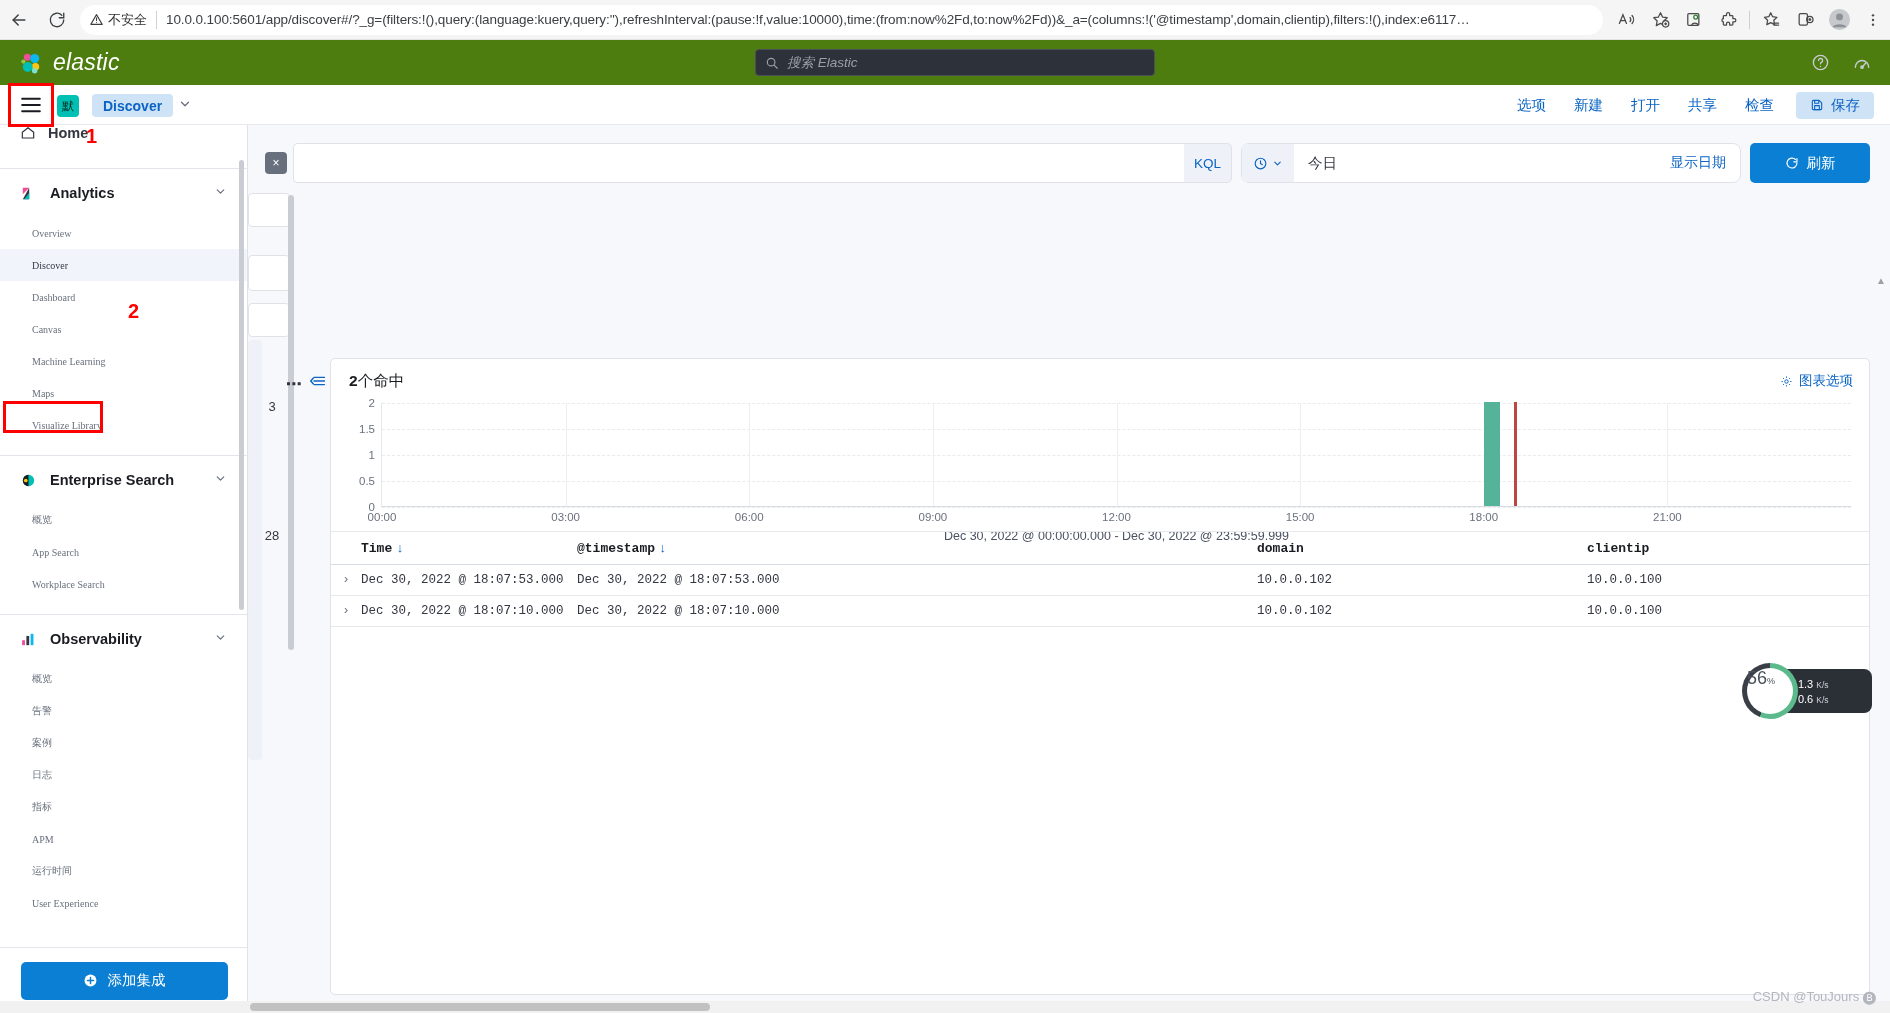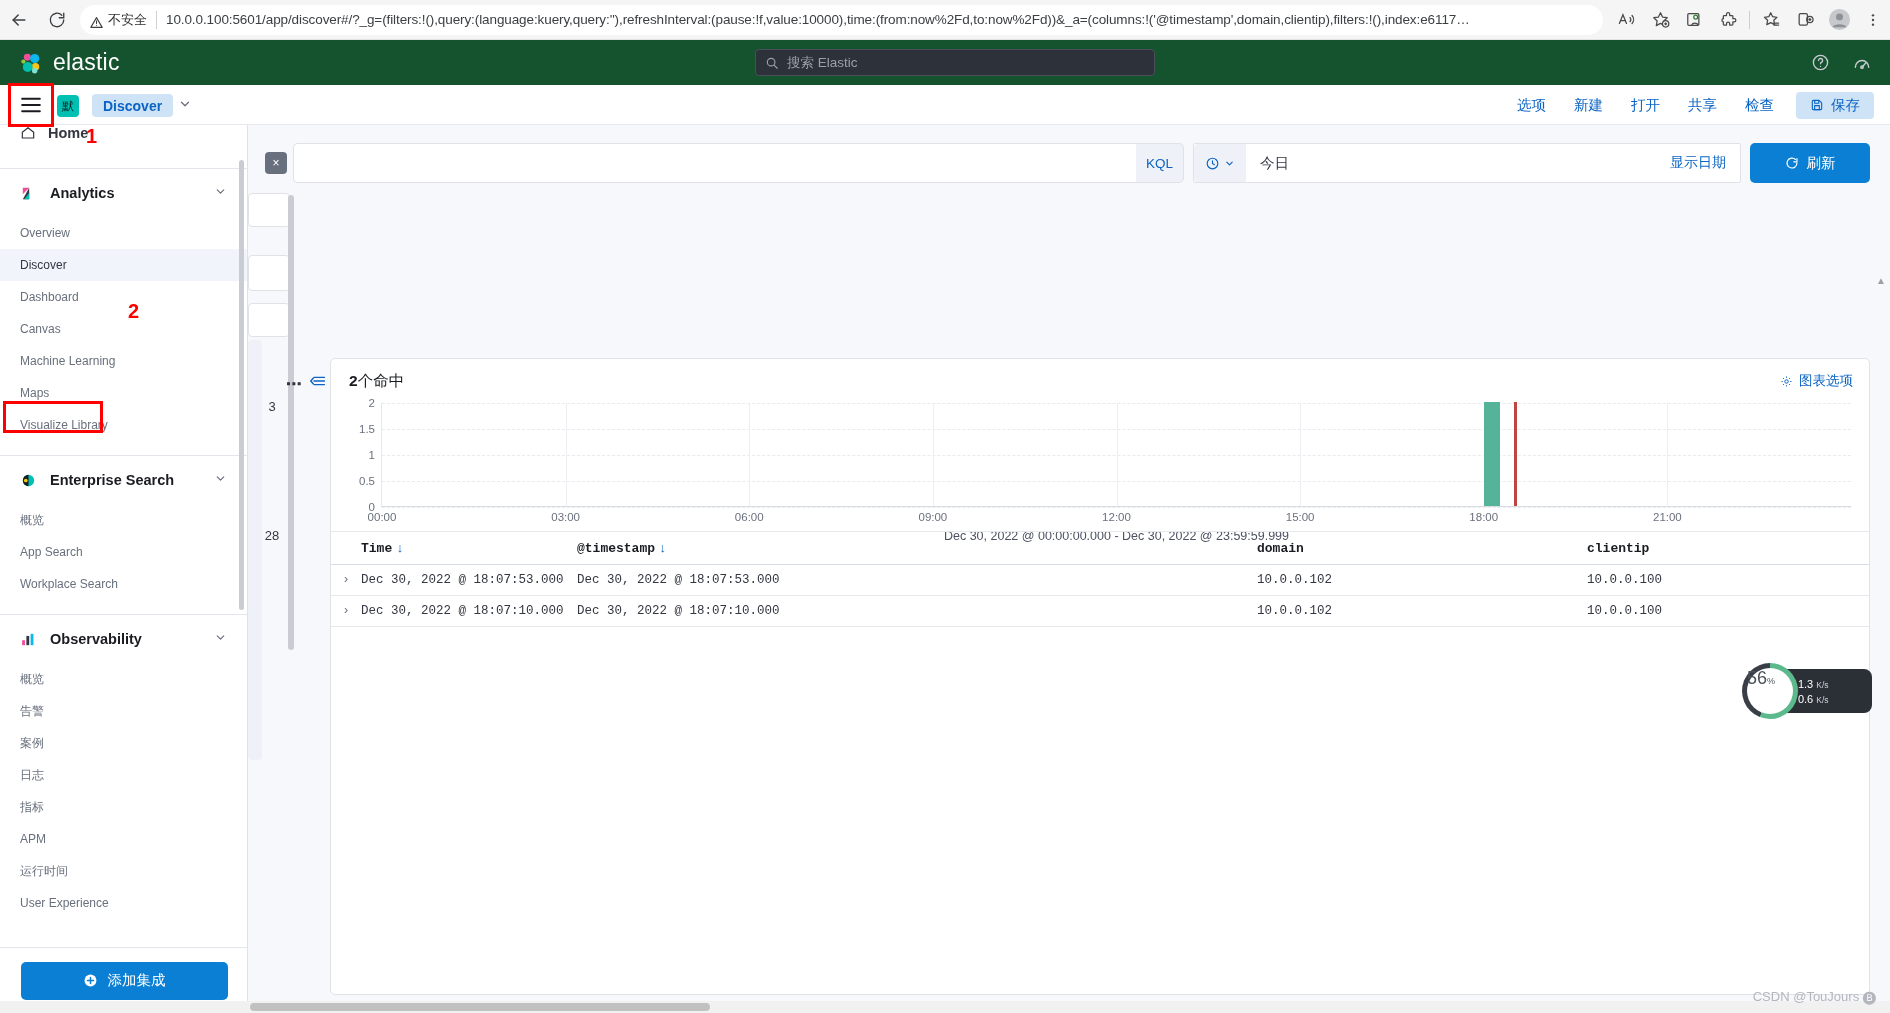--- a/index.html
+++ b/index.html
@@ -21,37 +21,37 @@
     width: 38px; height: 38px; display: flex; align-items: center; justify-content: center;
     color: #444; flex: none;
   }
   .nav-btn svg { display: block; }
   #omnibox {
     flex: 1; height: 30px; margin: 0 6px 0 4px;
     background: #ffffff; border-radius: 16px;
     display: flex; align-items: center; padding: 0 10px;
     font-size: 13.5px; color: #202124; overflow: hidden;
   }
-  #security-chip { display: flex; align-items: flex-end; gap: 5px; flex: none; color: #333; font-size: 13px; }
+  #security-chip { display: flex; align-items: center; gap: 5px; flex: none; color: #333; font-size: 13px; }
   #security-chip .warn-tri { width: 13px; height: 13px; }
   .omni-divider { width: 1px; height: 18px; background: #d0d0d0; margin: 0 9px; flex: none; }
   #url-text {
     white-space: nowrap; overflow: hidden; text-overflow: clip;
     font-size: 13.5px; color: #3c4043; letter-spacing: -0.1px;
   }
   .chrome-icon {
     width: 34px; height: 34px; flex: none;
     display: flex; align-items: center; justify-content: center; color: #4a4a4a;
   }
   .chrome-sep { width: 1px; height: 18px; background: #cfcfcf; flex: none; margin: 0 4px; }
 
   
   #elastic-header {
     position: absolute; left: 0; top: 40px; width: 1890px; height: 45px;
-    background: #14532d; display: flex; align-items: center;
+    background: #4d7c0f; display: flex; align-items: center; font-style: italic;
   }
   #elastic-logo-wrap { display: flex; align-items: center; gap: 9px; margin-left: 18px; }
   #elastic-wordmark { color: #fff; font-size: 23px; letter-spacing: .2px; }
   #global-search {
     position: absolute; left: 755px; top: 9px; width: 400px; height: 27px;
     background: #2d3139; border: 1px solid #4a4f59; border-radius: 4px;
     display: flex; align-items: center; gap: 8px; padding: 0 9px;
   }
   #global-search .ph { color: #9aa0aa; font-size: 13.5px; }
   #header-right { position: absolute; right: 18px; top: 0; height: 45px; display: flex; align-items: center; gap: 22px; }
@@ -110,22 +110,22 @@
     display: flex; align-items: flex-start; gap: 12px;
     height: 43px; padding: 0 20px; color: #343741; font-size: 14.5px; font-weight: bold;
   }
   .sb-divider { height: 1px; background: #e4e6eb; margin: 0; }
   .sb-group-head {
     display: flex; align-items: center; gap: 13px;
     height: 48px; padding: 0 20px; color: #1a1c21; font-size: 14.5px; font-weight: bold;
   }
   .sb-group-head .caret { margin-left: auto; color: #69707d; }
   .sb-item {
-    display: flex; align-items: center; height: 32px; padding: 0 20px;
-    color: #69707d; font-size: 12px;
+    display: flex; align-items: center; height: 32px; padding: 0 32px;
+    color: #69707d; font-size: 10px; font-family: Liberation Serif, serif;
   }
   .sb-item.active { background: #f1f4fa; color: #343741; }
   #discover-hl {
     position: absolute; left: 3px; top: 276px; width: 100px; height: 32px;
     border: 3px solid #ff0000; pointer-events: none; z-index: 6;
   }
   #sb-footer {
     position: absolute; left: 0; bottom: 0; width: 248px; height: 66px;
     border-top: 1px solid #e4e6eb; display: flex; align-items: center; justify-content: center;
     background: #fff;
@@ -173,22 +173,22 @@
     flex: 1; height: 40px; background: #fff; border: 1px solid #e0e2e8; border-radius: 5px 0 0 5px;
     border-right: none;
   }
   #kql-chip {
     width: 48px; height: 40px; background: #eef1f7; border: 1px solid #e0e2e8; border-left: none;
     border-radius: 0 5px 5px 0;
     display: flex; align-items: center; justify-content: center;
     color: #0b64c4; font-size: 13.5px; flex: none;
   }
   #time-picker {
-    margin-left: 9px; height: 40px; width: 548px; flex: none;
-    background: #fff; border: 1px solid #e0e2e8; border-radius: 2px;
+    margin-left: 9px; height: 40px; width: 500px; flex: none;
+    background: #fff; border: 1px solid #e0e2e8; border-radius: 8px;
     display: flex; align-items: center; text-align: center;
   }
   #tp-clock {
     width: 52px; height: 38px; background: #eef1f7;
     display: flex; align-items: center; justify-content: center; gap: 4px;
     color: #0b64c4; border-radius: 4px 0 0 4px; flex: none;
   }
   #tp-value { padding-left: 14px; font-size: 14.5px; color: #343741; }
   #tp-showdates { margin-left: auto; padding-right: 14px; color: #0b64c4; font-size: 14px; }
   #refresh-btn {

